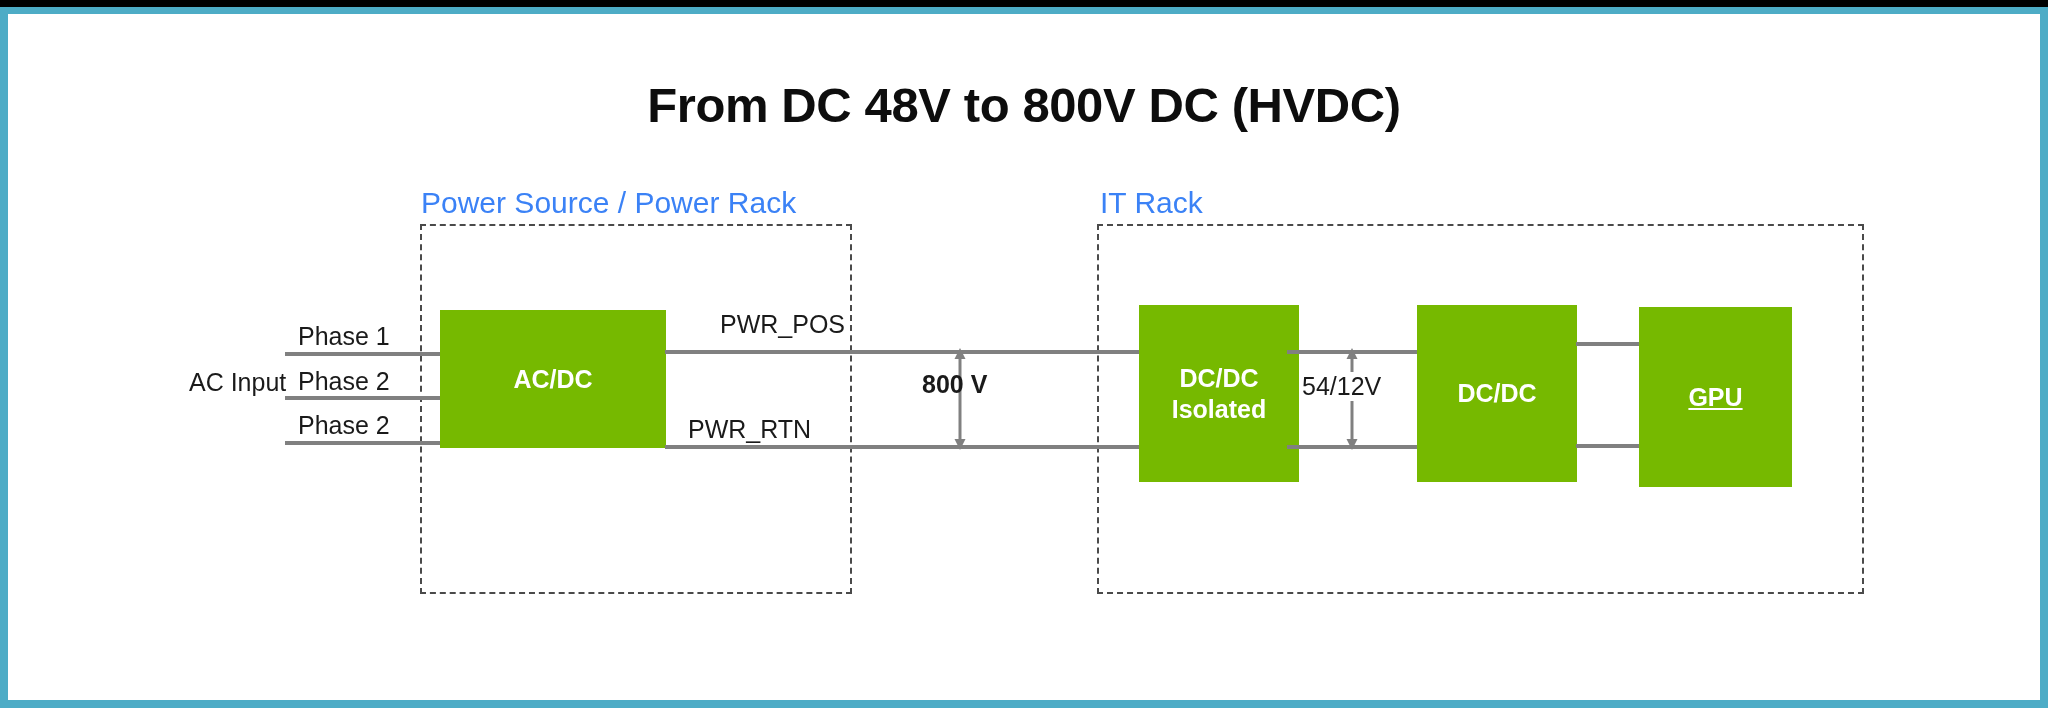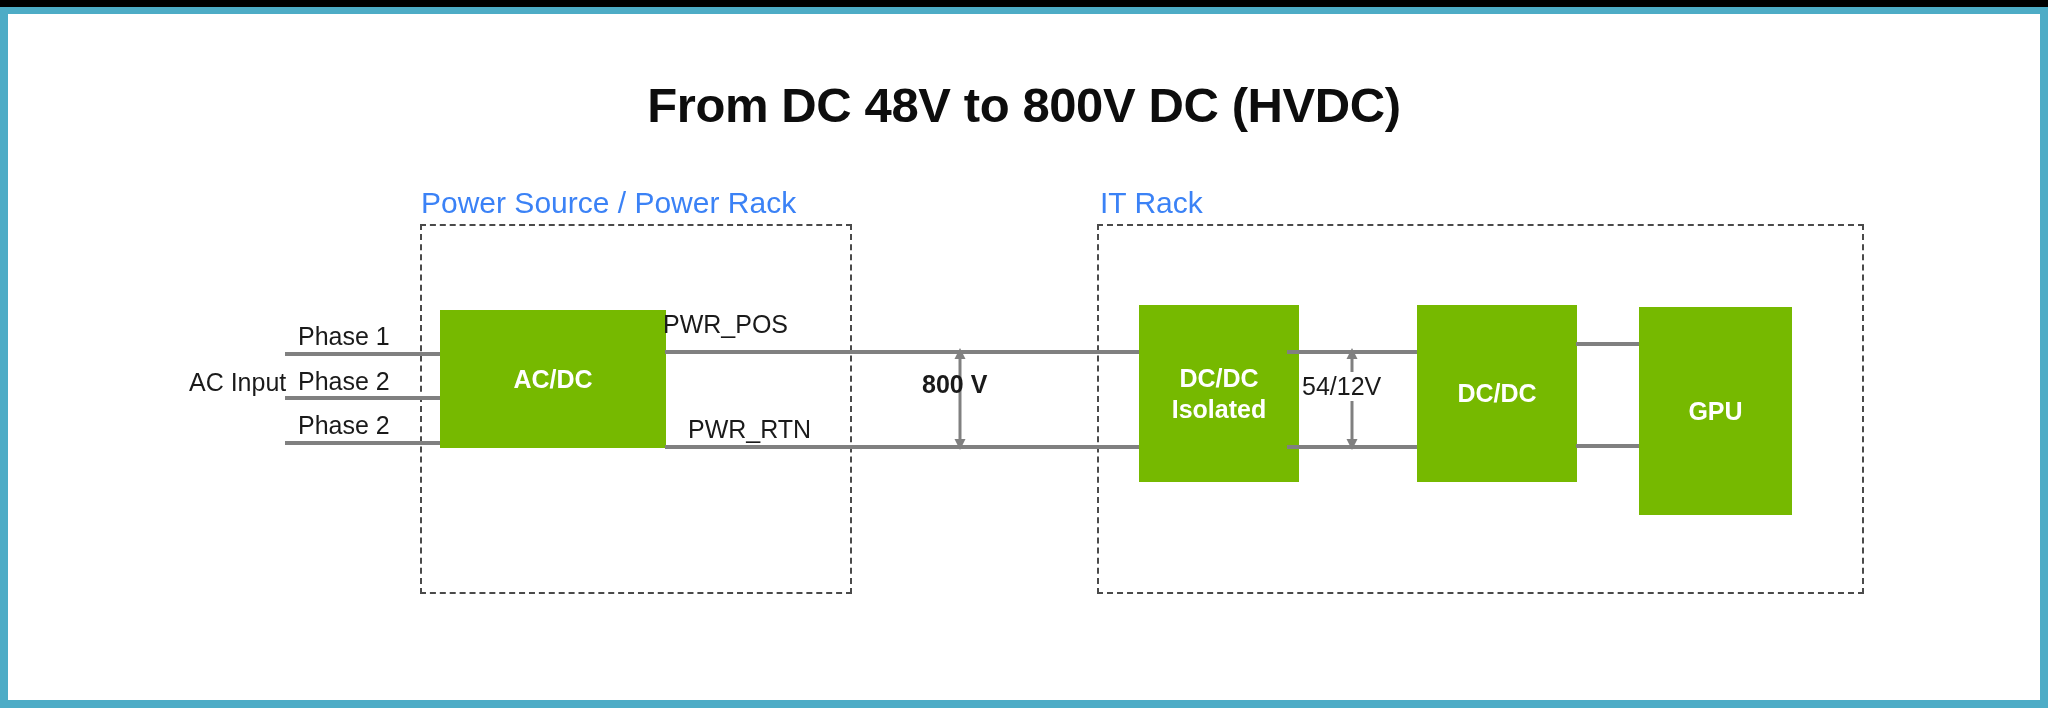--- a/index.html
+++ b/index.html
@@ -155,21 +155,21 @@
   <div class="lbl" style="left:298px; top:367px;">Phase 2</div>
   <div class="wire" style="left:285px; top:396px; width:160px;"></div>
 
   <div class="lbl" style="left:298px; top:411px;">Phase 2</div>
   <div class="wire" style="left:285px; top:441px; width:160px;"></div>
 
   <div class="block" style="left:440px; top:310px; width:226px; height:138px;">
     <span>AC/DC</span>
   </div>
 
-  <div class="lbl" style="left:663px; top:310px;">PWR_POS</div>
+  <div class="lbl" style="left:720px; top:310px;">PWR_POS</div>
   <div class="wire" style="left:665px; top:350px; width:474px;"></div>
 
   <div class="lbl" style="left:688px; top:415px;">PWR_RTN</div>
   <div class="wire" style="left:665px; top:445px; width:474px;"></div>
 
   <div class="varrow" style="left:948px; top:348px;">
     <svg width="24" height="102" viewBox="0 0 24 102" xmlns="http://www.w3.org/2000/svg">
       <line x1="12" y1="4" x2="12" y2="98" stroke="#808080" stroke-width="3"></line>
       <polygon points="12,0 6.5,11 17.5,11" fill="#808080"></polygon>
       <polygon points="12,102 6.5,91 17.5,91" fill="#808080"></polygon>
@@ -194,18 +194,18 @@
   </div>
   <div class="lbl" style="left:1300px; top:372px; background:#ffffff; padding:0 2px;">54/12V</div>
 
   <div class="block" style="left:1417px; top:305px; width:160px; height:177px;">
     <span>DC/DC</span>
   </div>
 
   <div class="wire" style="left:1576px; top:342px; width:65px;"></div>
   <div class="wire" style="left:1576px; top:444px; width:65px;"></div>
 
-  <div class="block" style="left:1639px; top:307px; width:153px; height:208px;">
+  <div class="block" style="left:1639px; top:307px; width:153px; height:180px;text-decoration:underline;">
     <span>GPU</span>
   </div>
 
 
 </div>
 
 </body></html>

